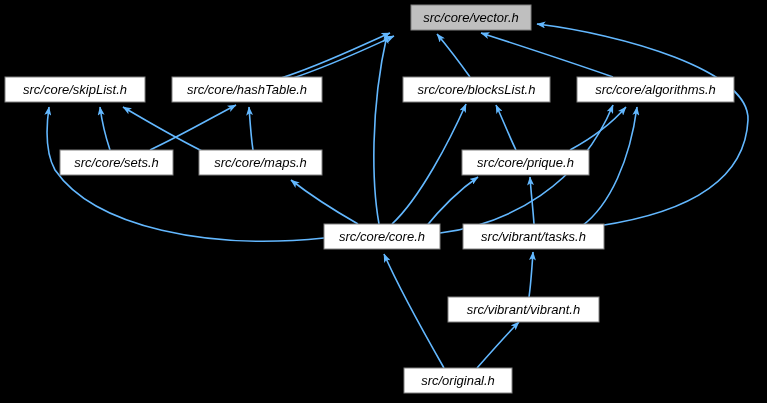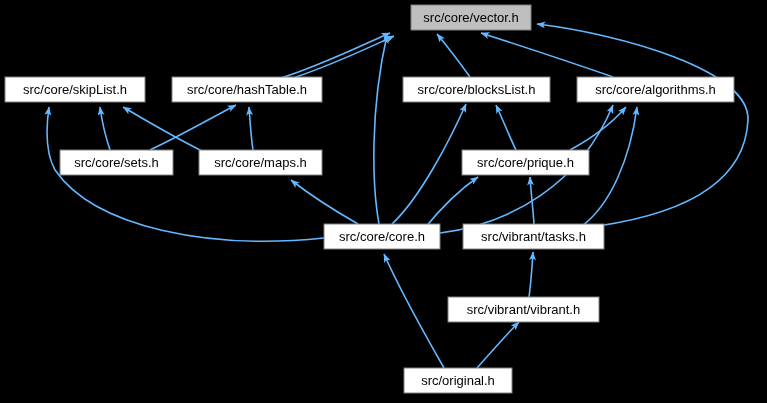--- a/index.html
+++ b/index.html
@@ -11,20 +11,21 @@
     width: 767px;
     height: 403px;
     overflow: hidden;
     font-family: "Liberation Sans", sans-serif;
   }
   #graph-root {
     position: relative;
     width: 767px;
     height: 403px;
     background: #000000;
+    font-style: italic;
   }
   svg#dep-graph {
     display: block;
     width: 767px;
     height: 403px;
   }
   .node-box {
     stroke-width: 1;
   }
   .node-label {

